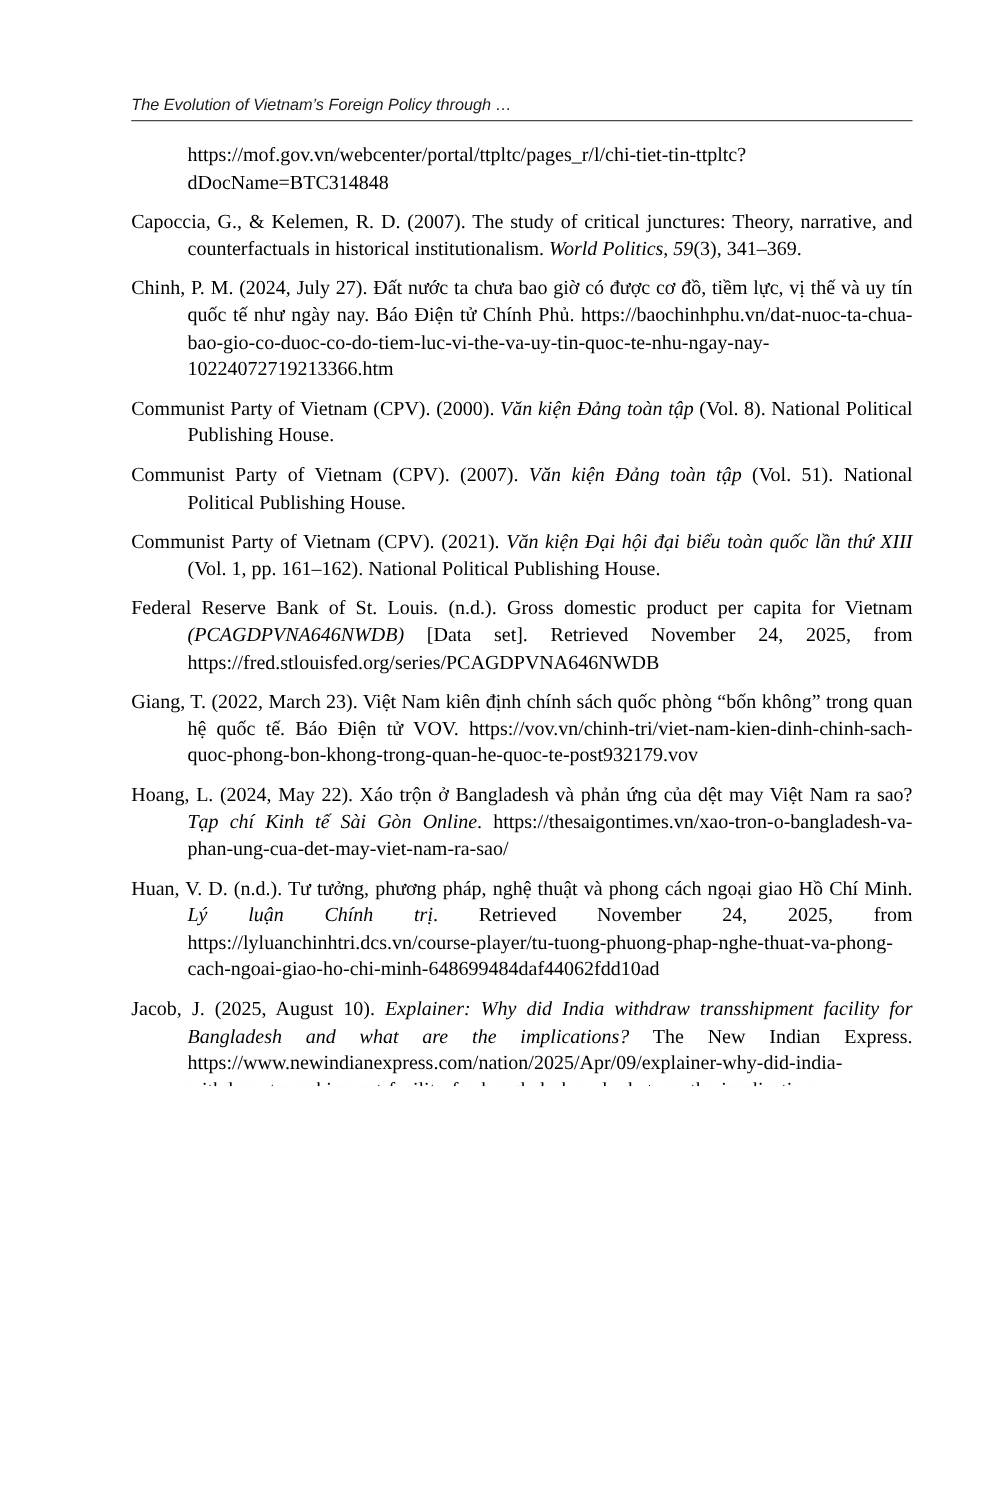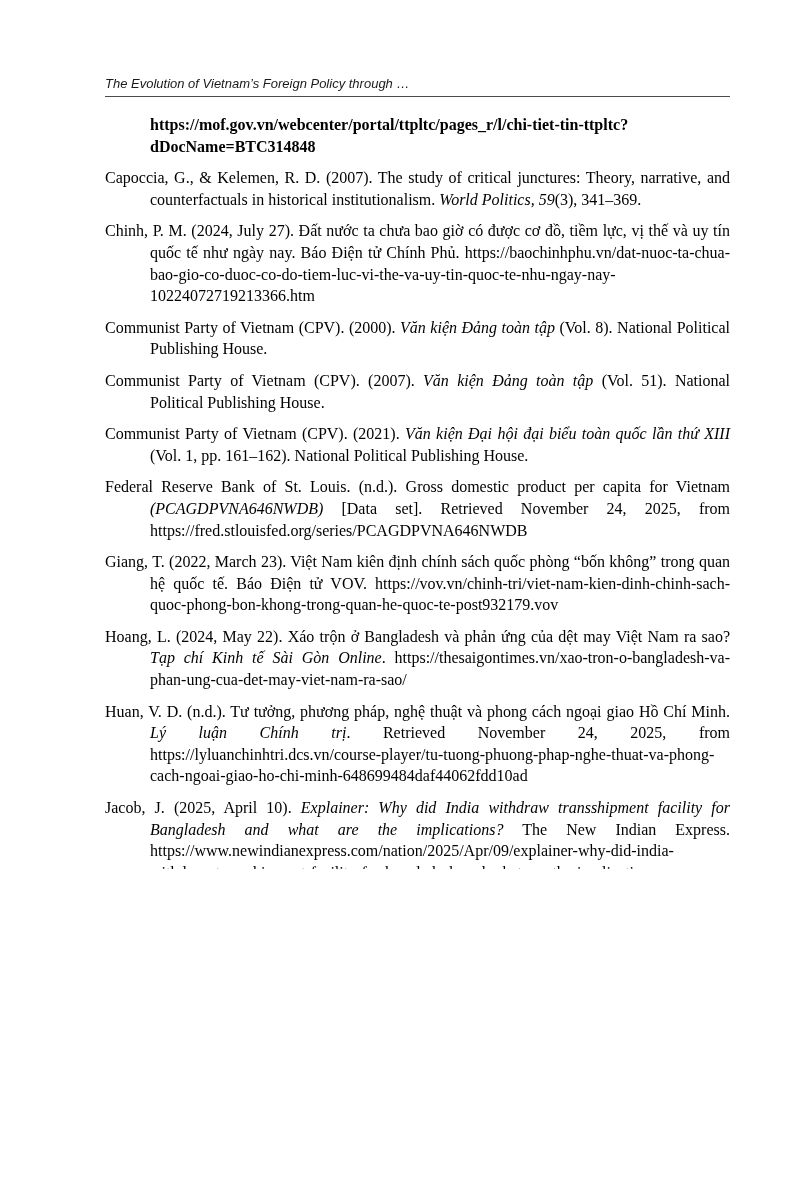--- a/index.html
+++ b/index.html
@@ -41,21 +41,20 @@
   }
   .ref-entry {
     text-align: justify;
     padding-left: 45px;
     text-indent: -45px;
     margin-bottom: 10px;
     overflow-wrap: break-word;
   }
   .ref-entry.continuation {
     text-indent: 0;
-    font-weight: bold;
   }
   .ref-entry .it {
     font-style: italic;
   }
   .page-footer {
     position: absolute;
     left: 105px;
     top: 1064px;
     width: 625px;
     display: flex;
@@ -89,21 +88,21 @@
       <div class="ref-entry continuation"><span>https://mof.gov.vn/webcenter/portal/ttpltc/pages_r/l/chi-tiet-tin-ttpltc?dDocName=BTC314848</span></div>
       <div class="ref-entry"><span>Capoccia, G., &amp; Kelemen, R. D. (2007). The study of critical junctures: Theory, narrative, and counterfactuals in historical institutionalism. </span><span class="it">World Politics, 59</span><span>(3), 341–369.</span></div>
       <div class="ref-entry"><span>Chinh, P. M. (2024, July 27). Đất nước ta chưa bao giờ có được cơ đồ, tiềm lực, vị thế và uy tín quốc tế như ngày nay. Báo Điện tử Chính Phủ. https://baochinhphu.vn/dat-nuoc-ta-chua-bao-gio-co-duoc-co-do-tiem-luc-vi-the-va-uy-tin-quoc-te-nhu-ngay-nay-10224072719213366.htm</span></div>
       <div class="ref-entry"><span>Communist Party of Vietnam (CPV). (2000). </span><span class="it">Văn kiện Đảng toàn tập</span><span> (Vol. 8). National Political Publishing House.</span></div>
       <div class="ref-entry"><span>Communist Party of Vietnam (CPV). (2007). </span><span class="it">Văn kiện Đảng toàn tập</span><span> (Vol. 51). National Political Publishing House.</span></div>
       <div class="ref-entry"><span>Communist Party of Vietnam (CPV). (2021). </span><span class="it">Văn kiện Đại hội đại biểu toàn quốc lần thứ XIII</span><span> (Vol. 1, pp. 161–162). National Political Publishing House.</span></div>
       <div class="ref-entry"><span>Federal Reserve Bank of St. Louis. (n.d.). Gross domestic product per capita for Vietnam </span><span class="it">(PCAGDPVNA646NWDB)</span><span> [Data set]. Retrieved November 24, 2025, from https://fred.stlouisfed.org/series/PCAGDPVNA646NWDB</span></div>
       <div class="ref-entry"><span>Giang, T. (2022, March 23). Việt Nam kiên định chính sách quốc phòng “bốn không” trong quan hệ quốc tế. Báo Điện tử VOV. https://vov.vn/chinh-tri/viet-nam-kien-dinh-chinh-sach-quoc-phong-bon-khong-trong-quan-he-quoc-te-post932179.vov</span></div>
       <div class="ref-entry"><span>Hoang, L. (2024, May 22). Xáo trộn ở Bangladesh và phản ứng của dệt may Việt Nam ra sao? </span><span class="it">Tạp chí Kinh tế Sài Gòn Online</span><span>. https://thesaigontimes.vn/xao-tron-o-bangladesh-va-phan-ung-cua-det-may-viet-nam-ra-sao/</span></div>
       <div class="ref-entry"><span>Huan, V. D. (n.d.). Tư tưởng, phương pháp, nghệ thuật và phong cách ngoại giao Hồ Chí Minh. </span><span class="it">Lý luận Chính trị</span><span>. Retrieved November 24, 2025, from https://lyluanchinhtri.dcs.vn/course-player/tu-tuong-phuong-phap-nghe-thuat-va-phong-cach-ngoai-giao-ho-chi-minh-648699484daf44062fdd10ad</span></div>
-      <div class="ref-entry"><span>Jacob, J. (2025, April 10). </span><span class="it">Explainer: Why did India withdraw transshipment facility for Bangladesh and what are the implications?</span><span> The New Indian Express. https://www.newindianexpress.com/nation/2025/Apr/09/explainer-why-did-india-withdraw-transshipment-facility-for-bangladesh-and-what-are-the-implications</span></div>
+      <div class="ref-entry"><span>Jacob, J. (2025, August 10). </span><span class="it">Explainer: Why did India withdraw transshipment facility for Bangladesh and what are the implications?</span><span> The New Indian Express. https://www.newindianexpress.com/nation/2025/Apr/09/explainer-why-did-india-withdraw-transshipment-facility-for-bangladesh-and-what-are-the-implications</span></div>
     </div>
 
   <div class="page-footer">
     <div class="page-number">48</div>
     <div class="journal-info">
       <div>Vietnam Journal of Asian - African Studies</div>
       <div>Voume 1, Issue 1, November 2025</div>
     </div>
   </div>
 

